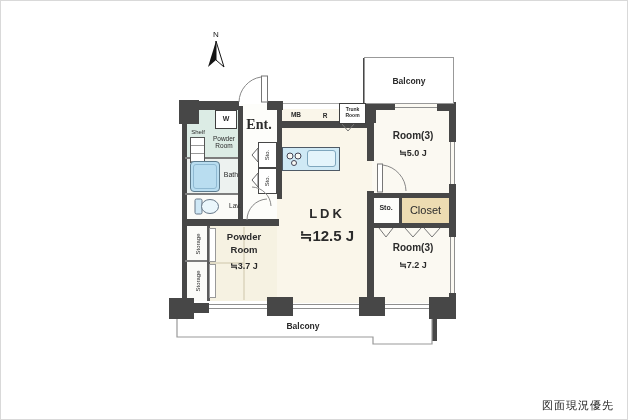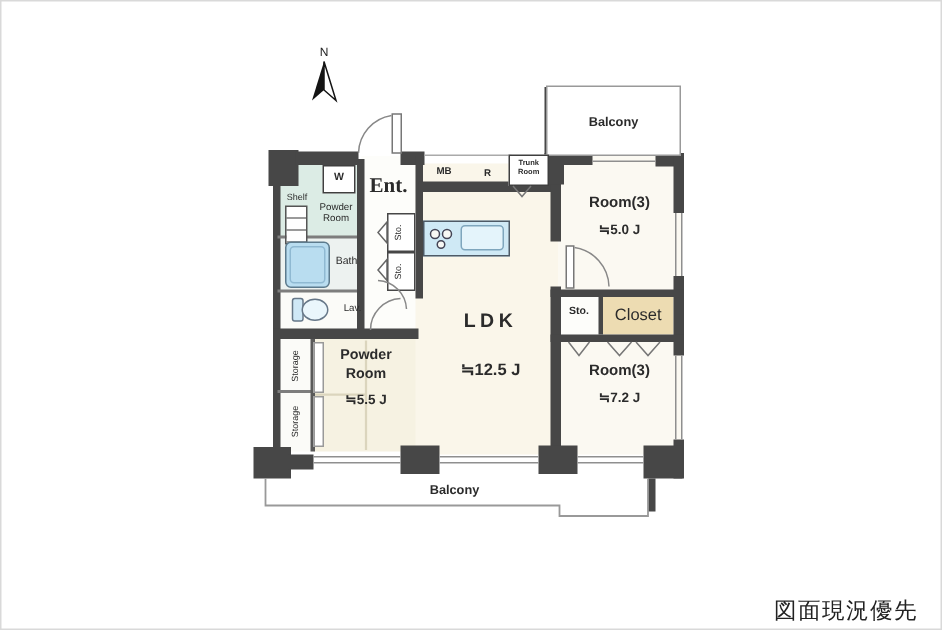--- a/index.html
+++ b/index.html
@@ -148,26 +148,26 @@
   <div class="lbl rot" style="left:266px;top:154px;font-size:6px;">Sto.</div>
   <div class="lbl rot" style="left:266px;top:180px;font-size:6px;">Sto.</div>
   <div class="lbl rot" style="left:197px;top:243px;font-size:6px;">Storage</div>
   <div class="lbl rot" style="left:197px;top:280px;font-size:6px;">Storage</div>
   <div class="lbl" style="left:371px;top:203px;width:28px;font-size:7px;font-weight:600;">Sto.</div>
   <div class="lbl" style="left:401px;top:203px;width:47px;font-size:11px;font-weight:400;">Closet</div>
   <div class="lbl" style="left:363px;top:76px;width:90px;font-size:8.5px;font-weight:600;">Balcony</div>
   <div class="lbl" style="left:262px;top:321px;width:80px;font-size:8.5px;font-weight:600;">Balcony</div>
 
   <div class="lbl name" style="left:293px;top:206px;width:66px;font-size:13px;letter-spacing:3px;">LDK</div>
-  <div class="lbl" style="left:291px;top:240px;width:70px;font-size:11px;font-weight:600;">≒12.5 J</div>
+  <div class="lbl" style="left:291px;top:226px;width:70px;font-size:15px;font-weight:600;">≒12.5 J</div>
 
   <div class="lbl name" style="left:210px;top:231px;width:66px;font-size:9.5px;">Powder</div>
   <div class="lbl name" style="left:210px;top:244px;width:66px;font-size:9.5px;">Room</div>
-  <div class="lbl" style="left:210px;top:260px;width:66px;font-size:9px;font-weight:600;">≒5.5 J</div>
+  <div class="lbl" style="left:210px;top:260px;width:66px;font-size:9px;font-weight:600;">≒3.7 J</div>
 
   <div class="lbl name" style="left:376px;top:129px;width:72px;font-size:10px;">Room(3)</div>
   <div class="lbl" style="left:376px;top:147px;width:72px;font-size:9px;font-weight:600;">≒5.0 J</div>
 
   <div class="lbl name" style="left:376px;top:241px;width:72px;font-size:10px;">Room(3)</div>
   <div class="lbl" style="left:376px;top:259px;width:72px;font-size:9px;font-weight:600;">≒7.2 J</div>
 
-  <div class="lbl" style="left:486px;top:398px;width:100px;font-size:15px;letter-spacing:1px;text-align:center;color:#222;padding-left:27px;">図面現況優先</div>
+  <div class="lbl" style="left:486px;top:398px;width:100px;font-size:11px;letter-spacing:1px;text-align:right;color:#222;padding-left:27px;">図面現況優先</div>
 </div>
 
 </body></html>

